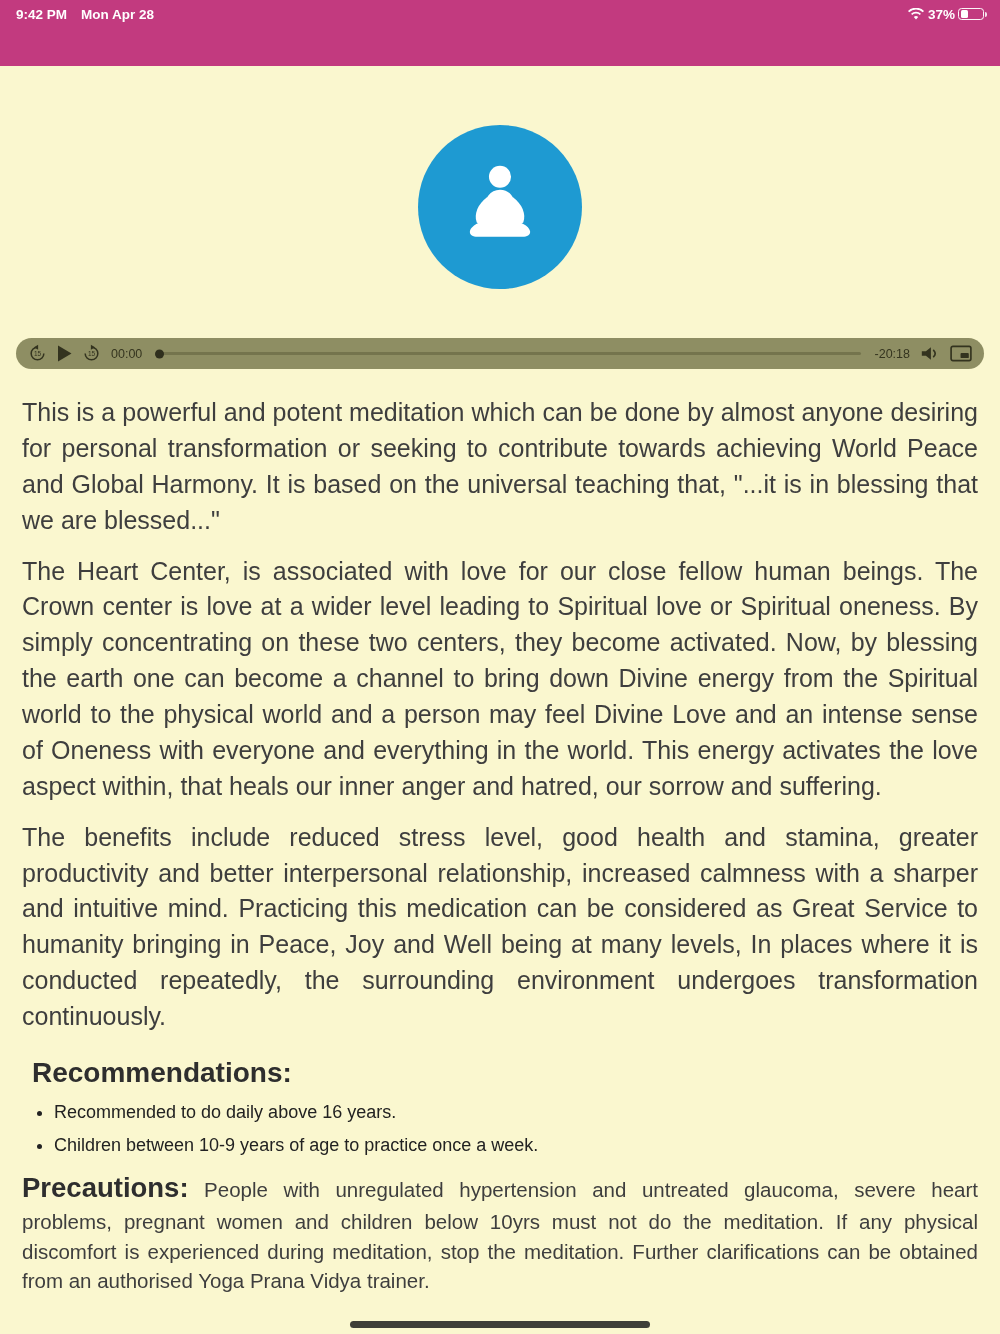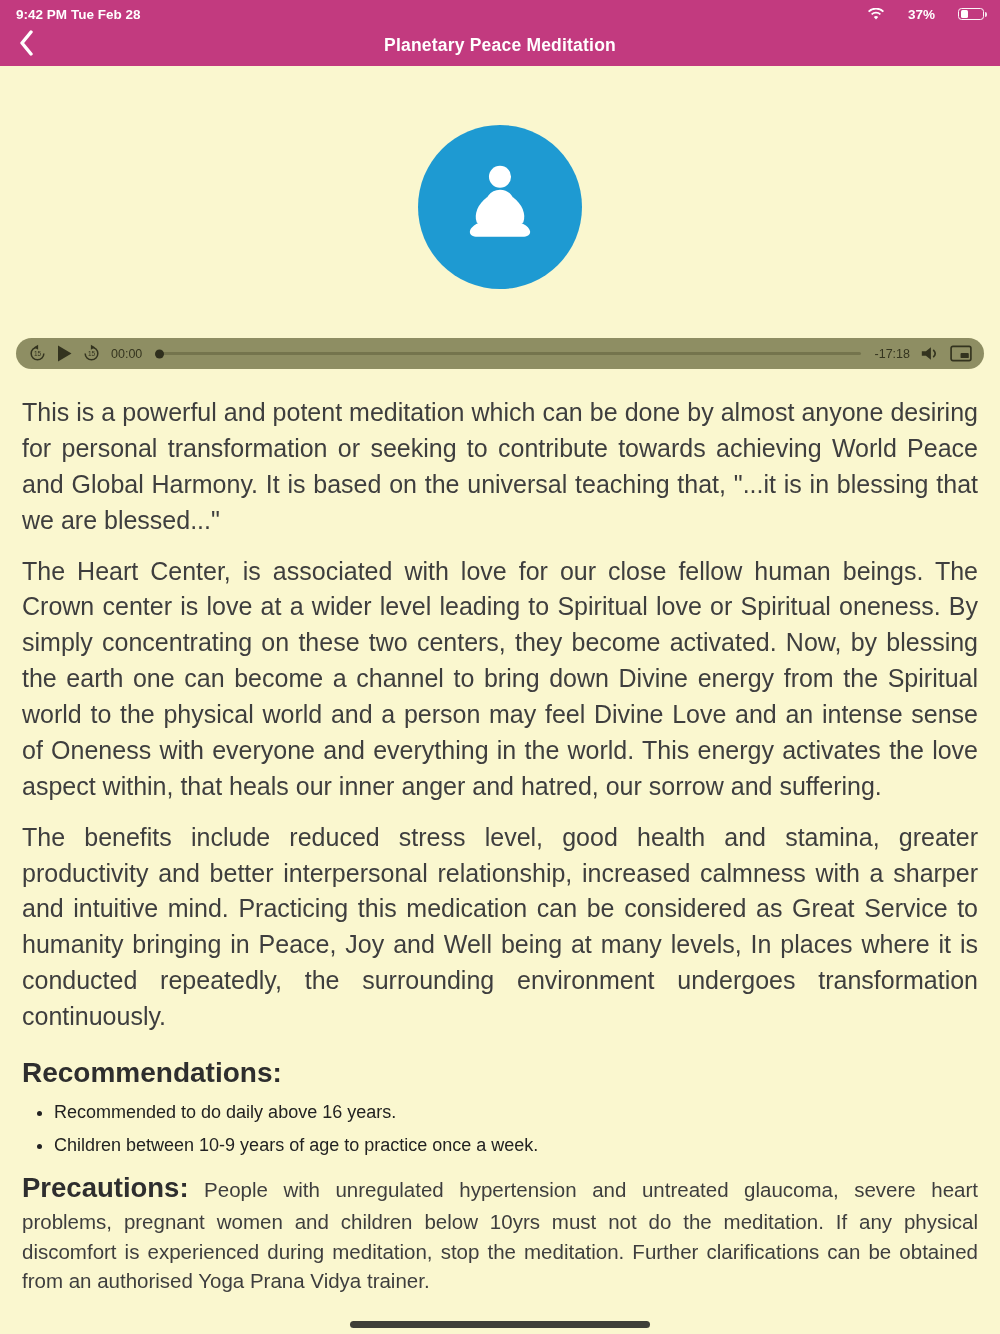--- a/index.html
+++ b/index.html
@@ -19,22 +19,22 @@
     background: #c23a7f;
     color: #fff;
     z-index: 5;
   }
   .status-bar {
     display: flex; justify-content: space-between; align-items: center;
     padding: 4px 16px 0 16px;
     font-size: 13.5px; font-weight: 700;
     height: 24px;
   }
-  .status-left { display: flex; gap: 4px; align-items: center; }
-  .status-right { display: flex; gap: 23px; align-items: center; }
+  .status-left { display: flex; gap: 14px; align-items: center; }
+  .status-right { display: flex; gap: 3px; align-items: center; }
   .wifi-svg { width: 18px; height: 13px; display: block; }
   .battery {
     width: 26px; height: 12.5px;
     border: 1.5px solid rgba(255,255,255,.95);
     border-radius: 3.5px;
     position: relative;
     display: flex; align-items: center; padding: 1.5px;
   }
   .battery-fill { height: 100%; width: 37%; background: #fff; border-radius: 1.5px; }
   .battery-tip {
@@ -91,21 +91,21 @@
   
   .content { padding: 26px 22px 0 22px; }
   .content p.body-p {
     font-size: 25px; line-height: 1.435;
     text-align: justify;
     color: #3e3e3e;
     margin-bottom: 15px;
   }
   .section-heading {
     font-size: 28px; font-weight: 700; color: #2e2e2e;
-    margin: 22px 0 12px 0;
+    margin: 22px 0 12px 10px;
   }
   ul.rec-list { margin: 0 0 10px 6px; padding-left: 26px; }
   ul.rec-list li {
     font-size: 18px; color: #222;
     margin-bottom: 11px; line-height: 1.25;
   }
   .inline-heading { font-size: 27.5px; font-weight: 700; color: #2e2e2e; }
   p.mixed {
     font-size: 20.5px; line-height: 1.435;
     text-align: justify; color: #3e3e3e;
@@ -120,47 +120,37 @@
     background: #3f3f38; cursor: grab;
   }
 </style>
 </head>
 <body>
 
 <div class="header">
   <div class="status-bar">
     <div class="status-left">
       <span>9:42 PM</span>
-      <span>Tue Feb 28</span>
+      <span>Mon Apr 28</span>
     </div>
     <div class="status-right">
       <span>
         <svg class="wifi-svg" viewBox="0 0 18 13">
           <path d="M9 11.4 L11.2 8.9 A3.6 3.6 0 0 0 6.8 8.9 Z" fill="#fff"></path>
           <path d="M4.6 6.4 A6.6 6.6 0 0 1 13.4 6.4" fill="none" stroke="#fff" stroke-width="1.7"></path>
           <path d="M1.6 3.6 A10.5 10.5 0 0 1 16.4 3.6" fill="none" stroke="#fff" stroke-width="1.7"></path>
         </svg>
       </span>
       <span>37%</span>
       <span class="battery">
         <span class="battery-fill"></span>
         <span class="battery-tip"></span>
       </span>
     </div>
   </div>
-  <div class="nav-bar">
-    <button class="back-button">
-      <span>
-        <svg width="15" height="26" viewBox="0 0 15 26">
-          <polyline points="12,2 3,13 12,24" fill="none" stroke="#fff" stroke-width="3.4" stroke-linecap="round" stroke-linejoin="round"></polyline>
-        </svg>
-      </span>
-    </button>
-    <span class="nav-title">Planetary Peace Meditation</span>
-  </div>
 </div>
 
 <div class="badge-wrap">
   <div class="meditation-circle">
     <span>
       <svg viewBox="0 0 64 64" width="98" height="98">
         <g fill="#fff">
           <circle cx="32" cy="13.5" r="7.2"></circle>
           <path d="M32 22 C 25.5 22 22 27.5 21 35 C 20.4 39.5 21.6 42.5 23.5 44.5 L 40.5 44.5 C 42.4 42.5 43.6 39.5 43 35 C 42 27.5 38.5 22 32 22 Z"></path>
           <path d="M23.5 27 C 17.5 31.5 14.8 38 16.8 43.5 L 21.5 46 L 24.5 40 Z"></path>
@@ -189,21 +179,21 @@
     <svg width="19" height="19" viewBox="0 0 24 24">
       <path d="M12 4 A 8 8 0 1 1 4 12" fill="none" stroke="#33331f" stroke-width="1.9"></path>
       <path d="M11.2 0.8 L16.4 4.1 L11.2 7.4 Z" fill="#33331f"></path>
       <text x="12" y="15.4" text-anchor="middle" font-size="8.2" font-family="Liberation Sans, sans-serif" fill="#33331f">15</text>
     </svg>
   </button>
   <span class="time-label">00:00</span>
   <div class="track">
     <span class="knob"></span>
   </div>
-  <span class="time-label">-17:18</span>
+  <span class="time-label">-20:18</span>
   <button class="ctl">
     <svg width="20" height="17" viewBox="0 0 22 18">
       <polygon points="2,6.5 6.5,6.5 12,2 12,16 6.5,11.5 2,11.5" fill="#33331f"></polygon>
       <path d="M15 5.5 Q18.4 9 15 12.5" fill="none" stroke="#33331f" stroke-width="1.8" stroke-linecap="round"></path>
     </svg>
   </button>
   <button class="ctl">
     <svg width="22" height="17" viewBox="0 0 24 18">
       <rect x="1.2" y="1.2" width="21.6" height="15.6" rx="2" fill="none" stroke="#33331f" stroke-width="1.8"></rect>
       <rect x="11.5" y="8.5" width="9" height="5.5" rx="1" fill="#33331f"></rect>

